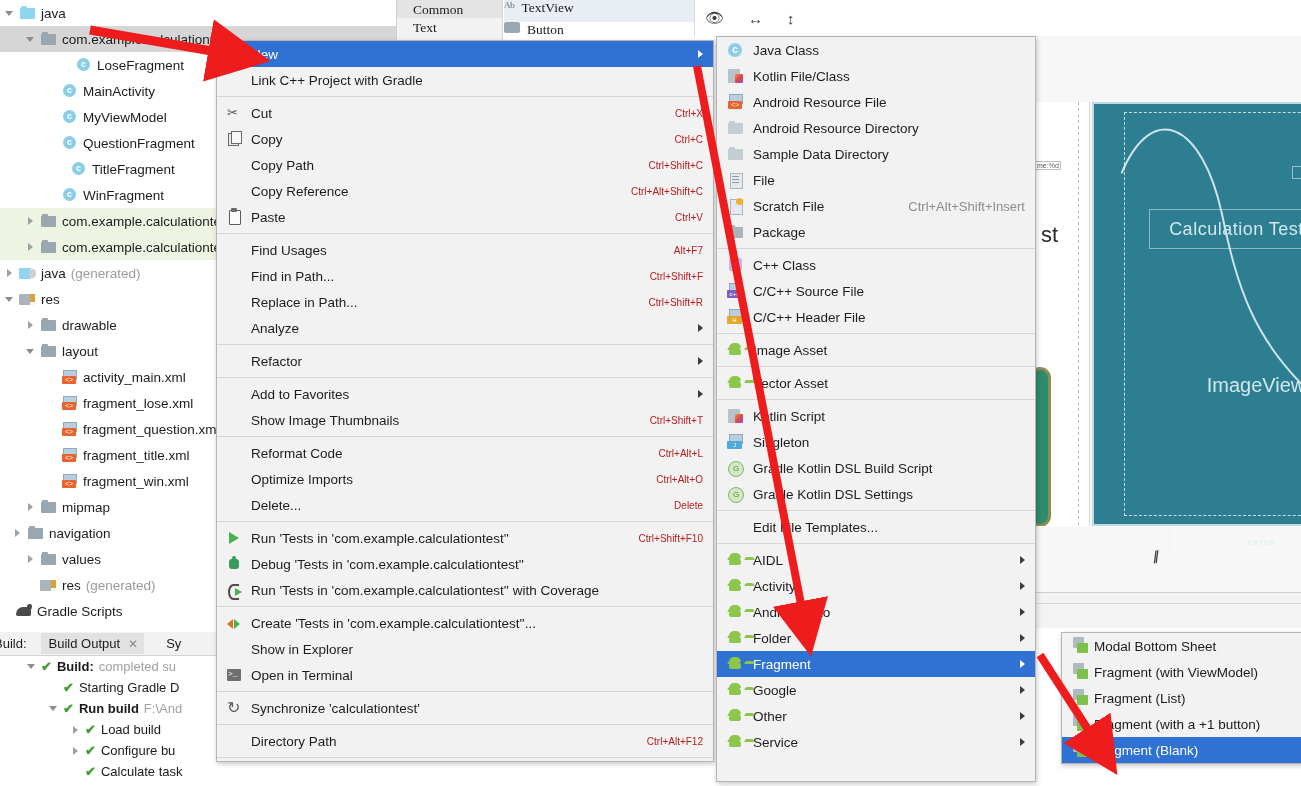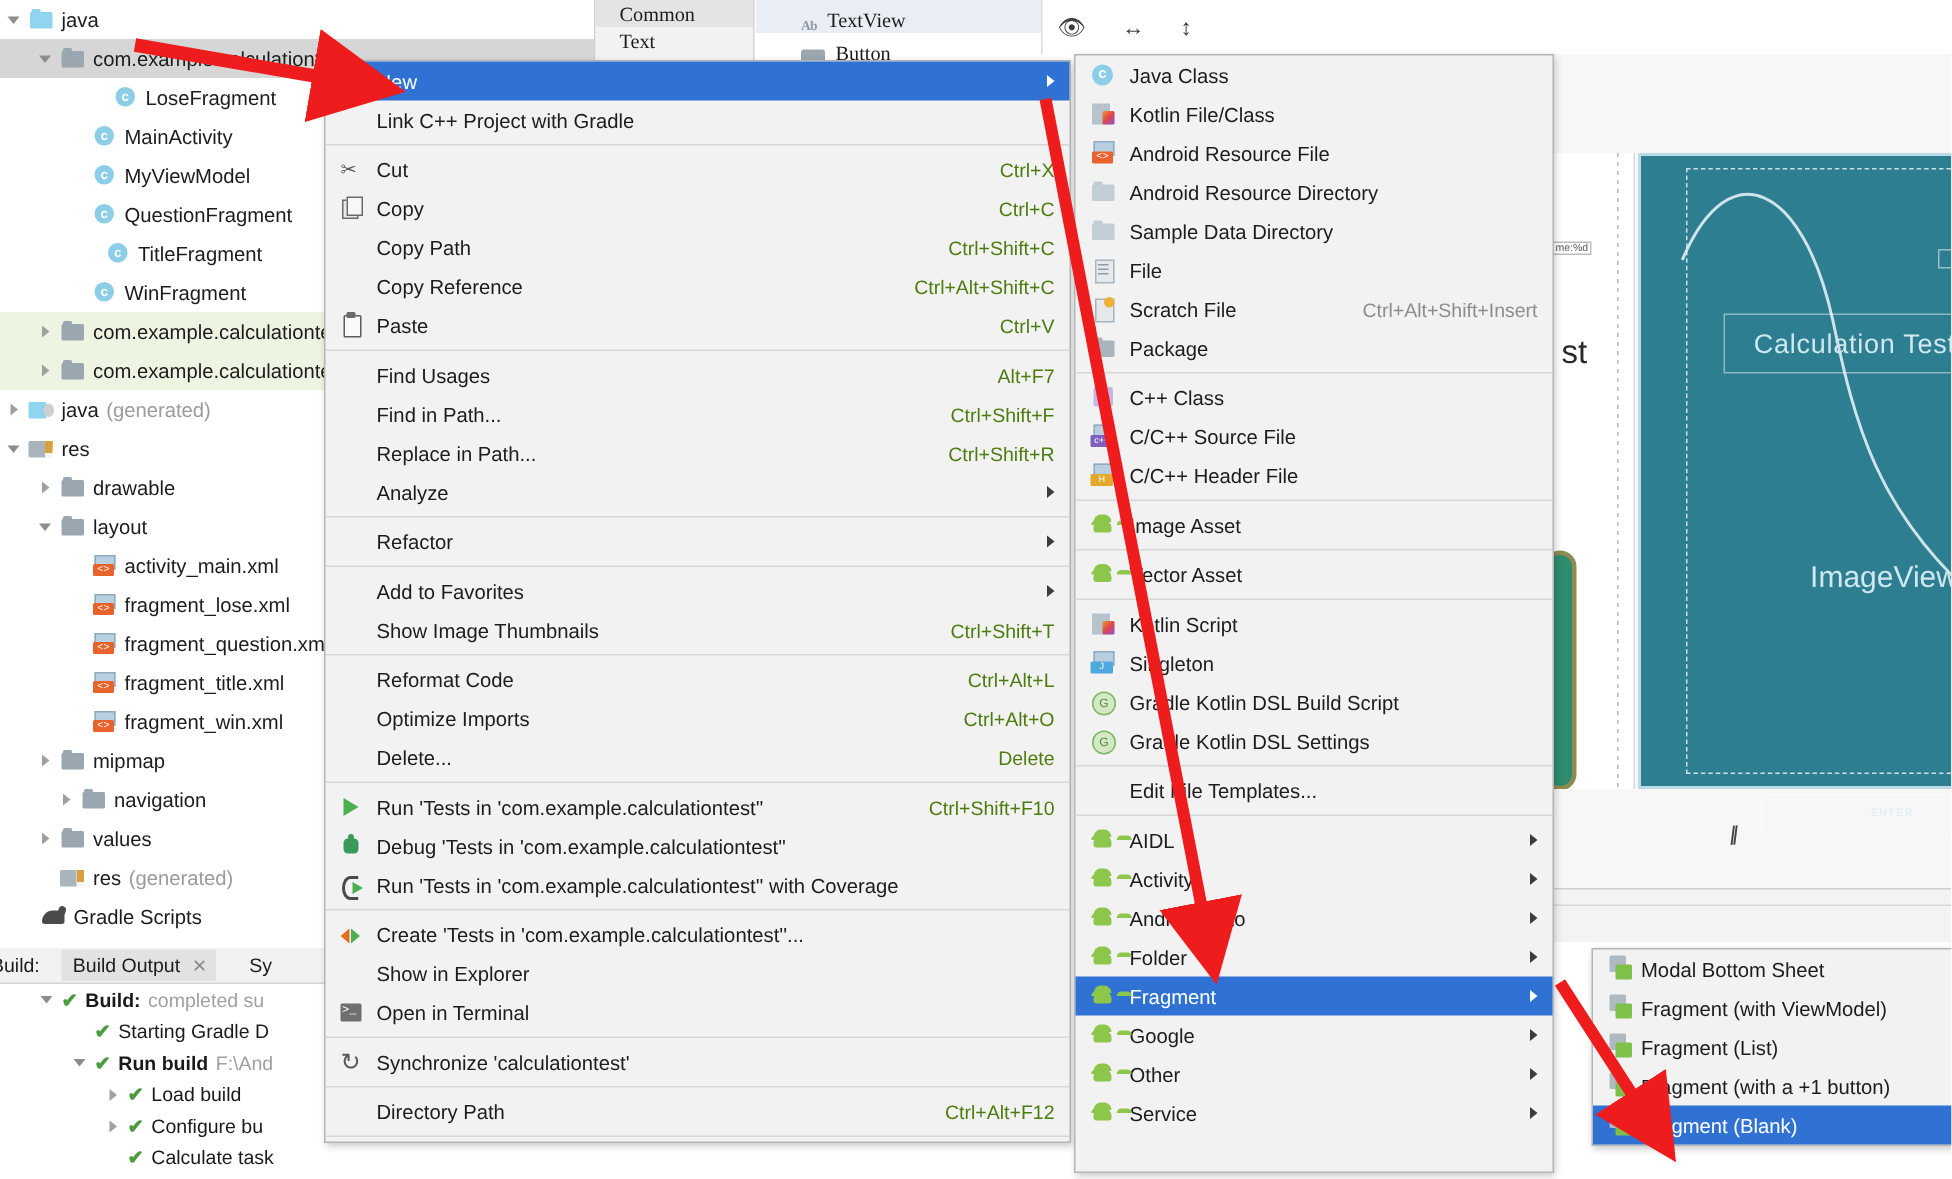--- a/index.html
+++ b/index.html
@@ -130,21 +130,21 @@
     border-left:1px solid #cfcfcf;
     font-family:Liberation Serif, serif;
   }
   .pal-left{
     position:absolute; left:0; top:0; width:106px; height:40px;
     background:#f2f2f2; border-right:1px solid #d6d6d6;
   }
   .pal-item{ font-size:13.5px; padding:2px 0 0 16px; color:#1c1c1c;}
   .pal-item.sel{ background:#e4e4e4; }
   .pal-right{ position:absolute; left:107px; top:0; width:191px; height:40px; background:#fff;}
-  .pal-r-item{ display:flex; align-items:flex-end; gap:7px; font-size:13.5px; padding-left:30px; height:22px;}
+  .pal-r-item{ display:flex; align-items:flex-start; gap:7px; font-size:13.5px; padding-left:0; height:22px;}
   .pal-r-item.sel{ background:#e9eef5; }
   .ab-ic{ font-size:9px; color:#8f9aa5; font-weight:bold; letter-spacing:-0.5px;}
   .btn-ic{ width:16px;height:11px;background:#9aa7b0;border-radius:2px;display:inline-block;}
 
   .tb-icons{
     position:absolute; left:694px; top:0; width:120px; height:36px;
     background:#fff; display:flex; align-items:center; gap:24px; padding-left:10px;
     border-left:1px solid #dcdcdc;
   }
   .tb-icons span{ color:#3c3c3c; font-size:15px; }
@@ -208,21 +208,21 @@
   .menu{
     position:absolute; background:#f2f2f2; border:1px solid #b5b5b5;
     box-shadow:1px 2px 5px rgba(0,0,0,.22); font-size:13.5px; color:#1c1c1c;
   }
   .menu-main{ left:216px; top:40px; width:498px; }
   .mi{
     position:relative; height:26px; display:flex; align-items:center;
     padding-left:34px; padding-right:10px; white-space:nowrap;
   }
   .mi.hl{ background:#2f72d4; color:#ffffff; }
-  .mi .sc{ margin-left:auto; color:#4d7c0f; font-size:13px; padding-left:26px;}
+  .mi .sc{ margin-left:auto; color:#b91c1c; font-size:10px; padding-left:26px;}
   .mi .arw{
     margin-left:auto; width:0;height:0;
     border-left:5px solid #3c3c3c; border-top:4px solid transparent; border-bottom:4px solid transparent;
   }
   .mi.hl .arw{ border-left-color:#ffffff; }
   .sep{ height:1px; background:#d6d6d6; margin:3px 0; }
   .mi-ic{ position:absolute; left:9px; top:5px; width:16px; height:16px; }
 
   
   .i-cut::before{ content:"\2702"; font-size:13px; color:#555; position:absolute; left:1px; top:0px;}
@@ -409,37 +409,37 @@
         <div class="tree-row" style="padding-left: 46px;">
           <span class="tw "></span>
           <span class="ic ic-xml"></span>
           <span class="t-label">fragment_win.xml</span>
         </div>
         <div class="tree-row" style="padding-left: 25px;">
           <span class="tw collapsed"></span>
           <span class="ic ic-folder"></span>
           <span class="t-label">mipmap</span>
         </div>
-        <div class="tree-row" style="padding-left: 39px;">
+        <div class="tree-row" style="padding-left: 12px;">
           <span class="tw collapsed"></span>
           <span class="ic ic-folder"></span>
           <span class="t-label">navigation</span>
         </div>
         <div class="tree-row" style="padding-left: 25px;">
           <span class="tw collapsed"></span>
           <span class="ic ic-folder"></span>
           <span class="t-label">values</span>
         </div>
         <div class="tree-row" style="padding-left: 25px;">
           <span class="tw "></span>
           <span class="ic ic-folder-res"></span>
           <span class="t-label">res</span>
           <span class="t-dim" style="margin-left: 5px;">(generated)</span>
         </div>
-        <div class="tree-row" style="padding-left: 12px;">
+        <div class="tree-row" style="padding-left: 0;">
           <span class="tw "></span>
           <span class="ic ic-gradle"></span>
           <span class="t-label">Gradle Scripts</span>
         </div>
       </div>
   </div>
 
   <div class="left-strip">
     <div class="strip-ic" style="top:6px;">
       <svg width="16" height="16" viewBox="0 0 16 16">

